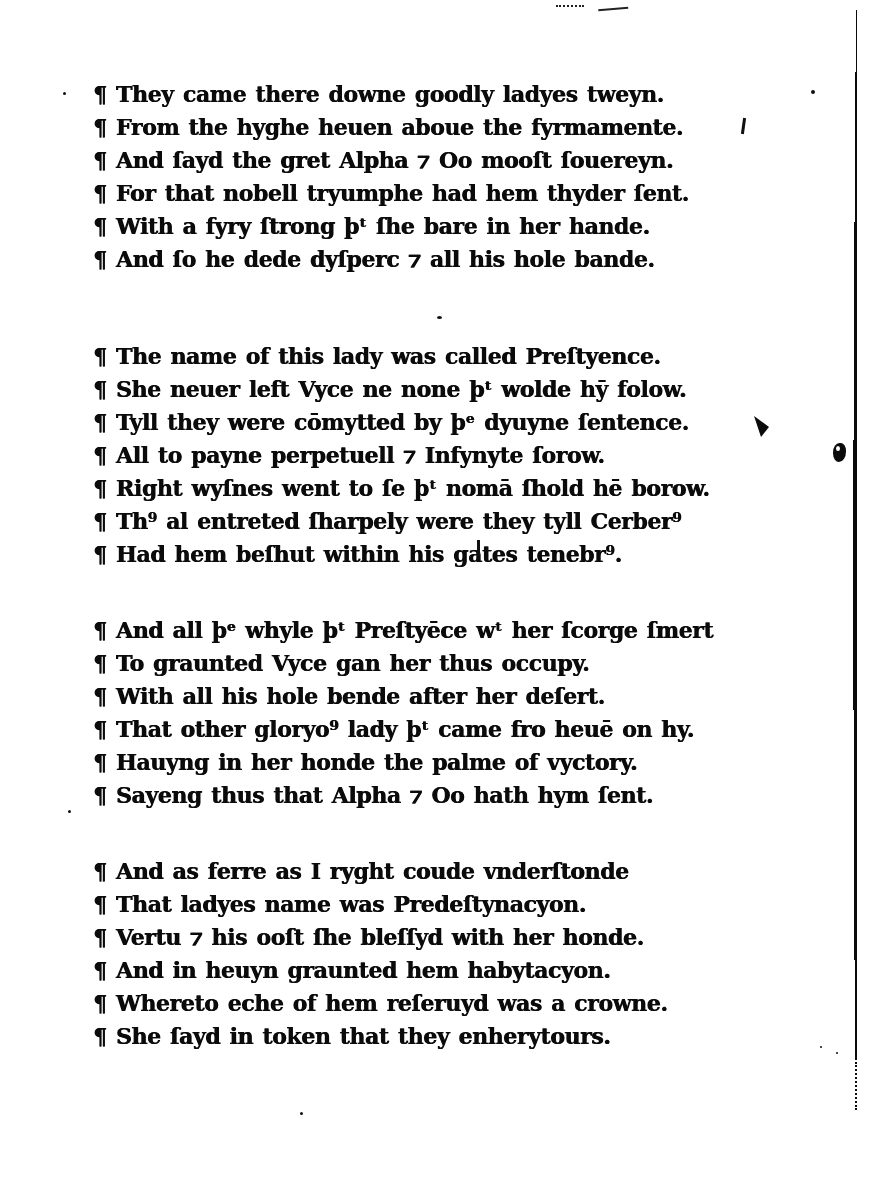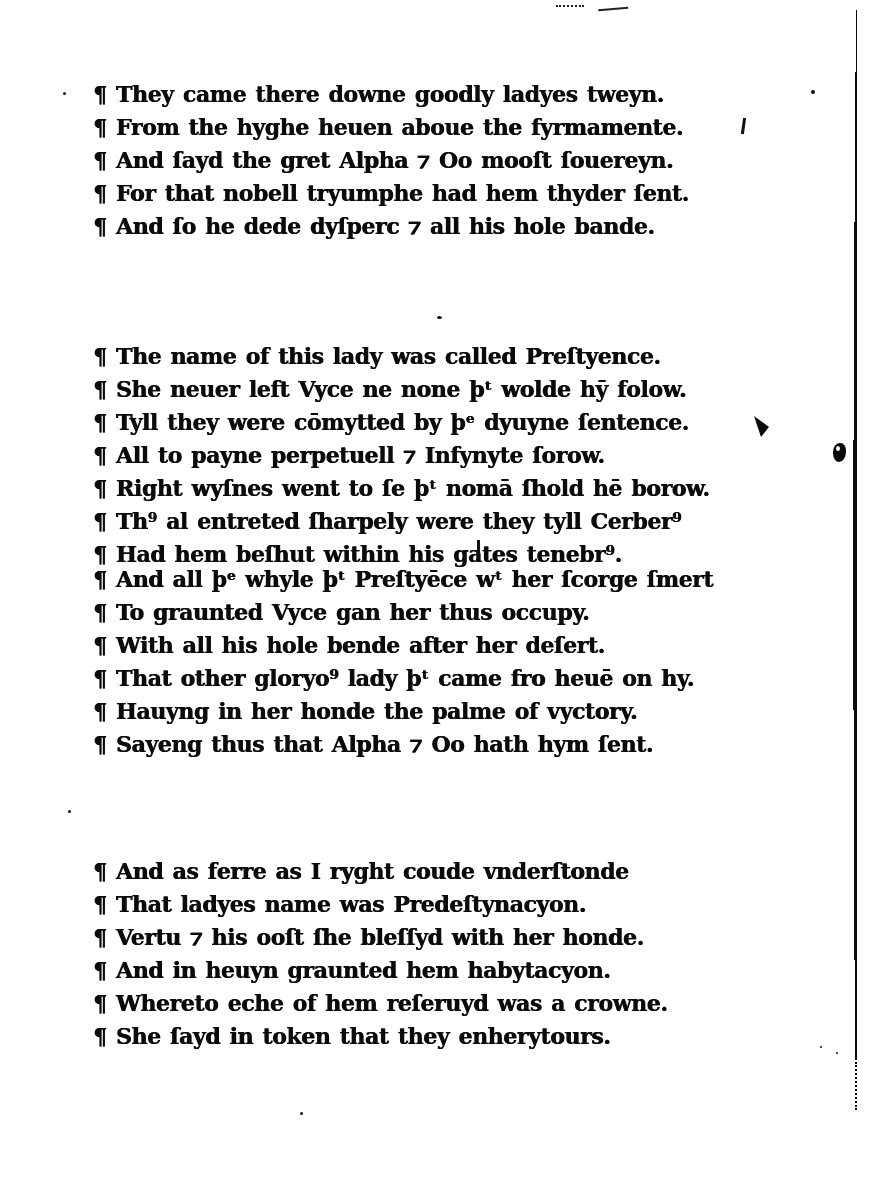--- a/index.html
+++ b/index.html
@@ -43,34 +43,35 @@
 </head>
 <body>
 
 <div class="page">
 
   <div class="stanza" style="top:78px">
     <div class="line">¶ They came there downe goodly ladyes tweyn.</div>
     <div class="line">¶ From the hyghe heuen aboue the fyrmamente.</div>
     <div class="line">¶ And ſayd the gret Alpha ⁊ Oo mooſt ſouereyn.</div>
     <div class="line">¶ For that nobell tryumphe had hem thyder ſent.</div>
+    <div class="line">¶ With a fyry ſtrong þᵗ ſhe bare in her hande.</div>
     <div class="line">¶ And ſo he dede dyſperc ⁊ all his hole bande.</div>
   </div>
 
   <div class="stanza" style="top:340px">
     <div class="line">¶ The name of this lady was called Preſtyence.</div>
     <div class="line">¶ She neuer left Vyce ne none þᵗ wolde hȳ folow.</div>
     <div class="line">¶ Tyll they were cōmytted by þᵉ dyuyne ſentence.</div>
     <div class="line">¶ All to payne perpetuell ⁊ Infynyte ſorow.</div>
     <div class="line">¶ Right wyſnes went to ſe þᵗ nomā ſhold hē borow.</div>
     <div class="line">¶ Th⁹ al entreted ſharpely were they tyll Cerber⁹</div>
     <div class="line">¶ Had hem beſhut within his gates tenebr⁹.</div>
   </div>
 
-  <div class="stanza" style="top:563px">
+  <div class="stanza" style="top:614px">
     <div class="line">¶ And all þᵉ whyle þᵗ Preſtyēce wᵗ her ſcorge ſmert</div>
     <div class="line">¶ To graunted Vyce gan her thus occupy.</div>
     <div class="line">¶ With all his hole bende after her deſert.</div>
     <div class="line">¶ That other gloryo⁹ lady þᵗ came fro heuē on hy.</div>
     <div class="line">¶ Hauyng in her honde the palme of vyctory.</div>
     <div class="line">¶ Sayeng thus that Alpha ⁊ Oo hath hym ſent.</div>
   </div>
 
   <div class="stanza" style="top:855px">
     <div class="line">¶ And as ferre as I ryght coude vnderſtonde</div>

